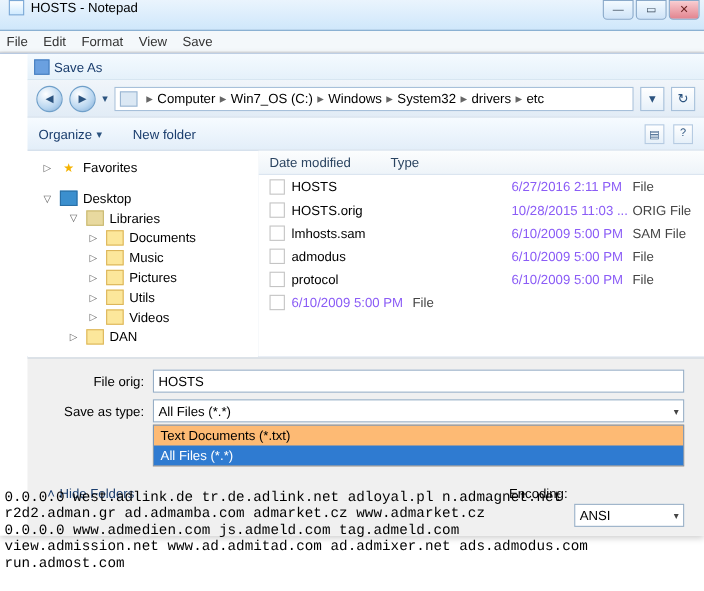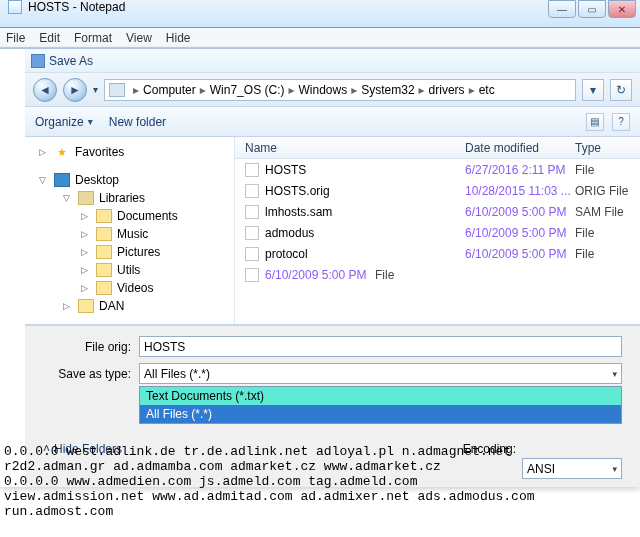--- a/index.html
+++ b/index.html
@@ -18,21 +18,21 @@
   .saveas-title { height: 24px; display: flex; align-items: center; padding-left: 6px; background: linear-gradient(to bottom,#f4faff,#e5f1fa); border-bottom: 1px solid #cfe0ee; color: #1a3d6d;}
   .saveas-title .sicon { width: 14px; height: 14px; margin-right: 4px; background: #6aa0e0; border:1px solid #477fbf;}
   .nav-row { height: 34px; background: linear-gradient(to bottom,#f0f5fa,#e2ecf6); display: flex; align-items: center; padding: 0 8px; gap: 6px; border-bottom: 1px solid #c5d5e6; }
   .navbtn { width: 24px; height: 24px; border-radius: 50%; background: radial-gradient(circle at 35% 30%,#fff,#b9d6f0 60%,#7fa9d4); border:1px solid #6f9fc9; display:flex; align-items:center; justify-content:center; color:#2b537f; font-size:12px;}
   .dropdown-arrow { font-size:10px; color:#2b537f; }
   .breadcrumb { flex: 1; height: 22px; border: 1px solid #a7c0da; background: #fff; display: flex; align-items: center; padding: 0 4px; gap: 2px; font-size: 12px; color: #000; overflow:hidden;}
   .breadcrumb .pc-icon { width:16px; height:14px; background:#dbe8f4; border:1px solid #9cb7d3; margin-right:4px;}
   .breadcrumb .sep { color:#666; margin:0 2px; }
   .refbtn { width:22px; height:22px; border:1px solid #a7c0da; background:linear-gradient(to bottom,#fff,#e6f0f9); display:flex; align-items:center; justify-content:center; font-size:12px; color:#2b537f;}
 
-  .toolbar-row { height: 30px; background: linear-gradient(to bottom,#f6fbff,#e3eef9); border-bottom: 1px solid #c5d5e6; display:flex; align-items:center; padding: 0 10px; gap: 16px; font-size: 12px; color: #1a3d6d;}
+  .toolbar-row { height: 30px; background: linear-gradient(to bottom,#f6fbff,#e3eef9); border-bottom: 1px solid #c5d5e6; display:flex; align-items:center; padding: 0 10px; gap: 28px; font-size: 12px; color: #1a3d6d;}
   .toolbar-row .org { display:flex; align-items:center; gap:4px;}
   .toolbar-row .righticons { margin-left:auto; display:flex; gap:8px; color:#2b537f;}
   .righticons span { width:18px; height:18px; border:1px solid #b6cbe2; background:linear-gradient(to bottom,#fff,#e6f0f9); display:flex; align-items:center; justify-content:center; font-size:10px;}
 
   .body-split { display:flex; height: 188px; border-bottom:1px solid #c5d5e6;}
   .nav-pane { width: 210px; background:#fff; overflow:auto; padding:6px 4px; border-right:1px solid #e0e8f0;}
   .nav-pane::-webkit-scrollbar{width:16px;} .nav-pane::-webkit-scrollbar-thumb{background:#c9d8e7;border:1px solid #a8bdd3;}
   .tree-group { margin-bottom:10px; }
   .tree-item { display:flex; align-items:center; gap:5px; padding:2px 4px 2px 10px; font-size:12px; color:#000;}
   .tree-item.sub { padding-left: 34px; }
@@ -49,21 +49,21 @@
   .file-row .ficon { width:14px; height:14px; background:#fff; border:1px solid #c4c4c4; margin-right:6px; display:flex; align-items:center; justify-content:center; font-size:8px; color:#999;}
   .file-row .ficon.bak { background:#e8f5e3; border-color:#8ec17e;}
   .file-row .fname { width:200px;} .file-row .fdate{width:110px; color:#8b5cf6;} .file-row .ftype{color:#444;}
 
   .bottom-area { padding: 10px 18px 8px 18px; background:#f0f0f0; border-top:1px solid #d0d8e0; position:relative;}
   .form-row { display:flex; align-items:center; margin-bottom:6px; font-size:12px;}
   .form-row label { width:96px; text-align:right; padding-right:8px; color:#000;}
   .text-input, .combo { flex:1; height:21px; border:1px solid #97aec6; background:#fff; font-size:12px; padding:0 4px; color:#000;}
   .combo { display:flex; align-items:center; justify-content:space-between;}
   .combo .arrow { font-size:9px; color:#444;}
-  .dropdown-list { position:absolute; left:114px; top:60px; right:18px; border:1px solid #7a98b8; background:#5eead4; z-index:5; font-size:12px;}
+  .dropdown-list { position:absolute; left:114px; top:60px; right:18px; border:1px solid #7a98b8; background:#fdba74; z-index:5; font-size:12px;}
   .dropdown-list .opt { padding:2px 6px;}
   .dropdown-list .opt.sel { background:#2f7bd1; color:#fff;}
   .footer-row { display:flex; align-items:center; margin-top:34px; font-size:12px;}
   .footer-row .hide { display:flex; align-items:center; gap:4px; color:#1a3d6d;}
   .footer-row .enc { margin-left:auto; display:flex; align-items:center; gap:6px;}
   .enc .combo { width:100px; flex:0 0 100px;margin-top:40px;}
 
   .hosts-text { position:absolute; left:4px; top:444px; right:4px; font-family:"Courier New",monospace; font-size:13px; line-height:15px; color:#000000; white-space:pre; }
 </style>
 </head>
@@ -77,21 +77,21 @@
       <div class="winbtn">—</div>
       <div class="winbtn">▭</div>
       <div class="winbtn close">✕</div>
     </div>
   </div>
   <div class="menubar">
     <span>File</span>
     <span>Edit</span>
     <span>Format</span>
     <span>View</span>
-    <span>Hide</span>
+    <span>Save</span>
   </div>
 </div>
 
 <div class="saveas-dialog">
   <div class="saveas-title">
     <div class="sicon"></div>
     <span>Save As</span>
   </div>
 
   <div class="nav-row">
@@ -177,21 +177,20 @@
         <div class="tree-item sub">
             <span class="tree-caret">▷</span>
             <span class="ticon fold"></span>
             <span>DAN</span>
           </div>
       </div>
     </div>
 
     <div class="file-pane">
       <div class="cols-header">
-        <div class="col-name">Name</div>
         <div class="col-date">Date modified</div>
         <div class="col-type">Type</div>
       </div>
       <div class="file-rows" id="file-rows">
           <div class="file-row">
             <div class="ficon"></div>
             <div class="fname">HOSTS</div>
             <div class="fdate">6/27/2016 2:11 PM</div>
             <div class="ftype">File</div>
           </div>

